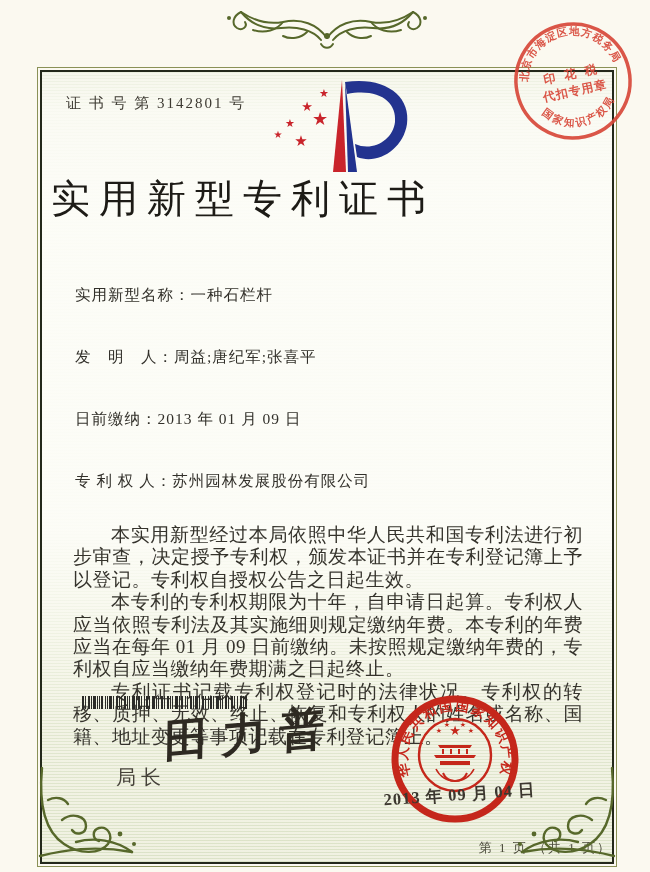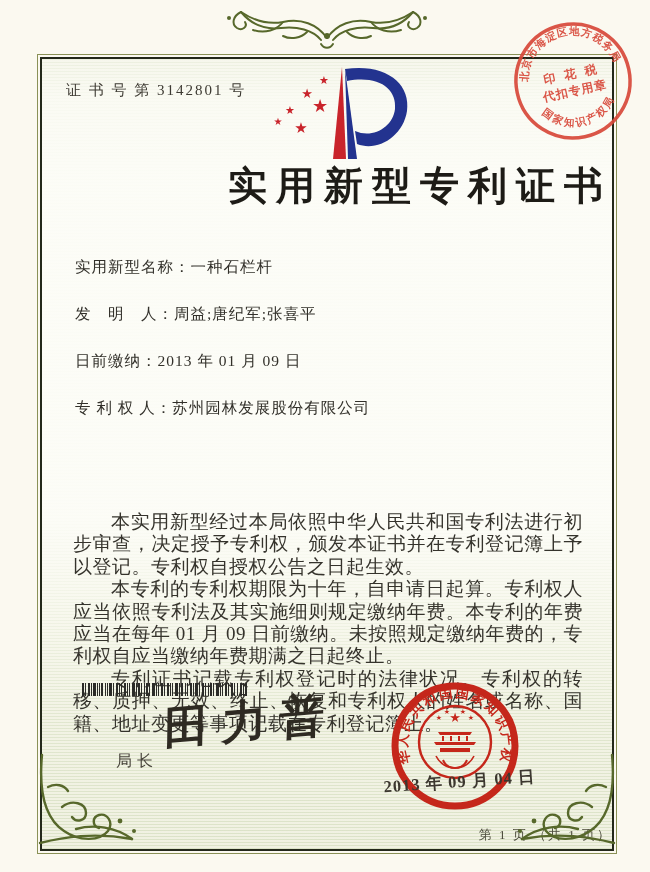--- a/index.html
+++ b/index.html
@@ -3,52 +3,52 @@
 <meta charset="utf-8">
 <style>
   html,body{margin:0;padding:0;background:#e8e6da;}
   .sheet{
     position:relative;width:650px;height:872px;overflow:hidden;
     background:#fbf9f0;
     font-family:"Liberation Serif","DejaVu Serif",serif;
     color:#33312a;
   }
   .frame{
-    position:absolute;left:40px;top:57px;width:570px;height:790px;
+    position:absolute;left:40px;top:70px;width:570px;height:790px;
     border:2px solid #23281a;
     outline:1px solid #8a9156;outline-offset:2px;
     background:#5eead4;
   }
   .texture{position:absolute;inset:0;z-index:0;
     background:repeating-linear-gradient(180deg,#d7dfc2 0 1px,#eff0e0 1px 3px);}
   .whiteout{position:absolute;inset:0;z-index:1;
     background:linear-gradient(180deg,
       rgba(252,252,246,.55) 0%,rgba(252,252,246,.88) 5%,
       rgba(253,253,248,.95) 15%,rgba(253,253,248,.95) 58%,
       rgba(252,252,244,.62) 72%,rgba(250,250,240,.28) 84%,
       rgba(250,250,240,.12) 100%);}
   .frame > .item{position:absolute;z-index:2;}
 
   .cert-no{left:24px;top:22px;font-size:15px;letter-spacing:2px;color:#3d3a32;}
   .logo{left:222px;top:0px;}
-  .title{left:0;top:100px;width:100%;text-align:right;
-    font-size:39px;font-weight:700;letter-spacing:9px;text-indent:9px;color:#1d1b16;}
+  .title{left:0;top:100px;width:100%;text-align:left;
+    font-size:39px;font-weight:400;letter-spacing:9px;text-indent:9px;color:#1d1b16;}
 
   .fields{left:33px;top:198px;right:30px;}
-  .field{height:47px;font-size:15.5px;color:#32302a;white-space:nowrap;}
+  .field{height:47px;font-size:15.5px;color:#32302a;white-space:nowrap;margin-top:15px;}
   .flabel{letter-spacing:1px;}
   .fvalue{letter-spacing:1px;}
 
   .paras{left:31px;right:29px;top:452px;font-size:19px;line-height:22.4px;
     text-align:justify;color:#35332c;}
   .paras p{margin:0;text-indent:2em;letter-spacing:.5px;}
 
   .barcode{left:40px;top:624px;}
 
-  .sig-label{left:74px;top:692px;font-size:16px;letter-spacing:5px;color:#46423a;}
+  .sig-label{left:74px;top:692px;font-size:20px;letter-spacing:5px;color:#46423a;}
   .sig-name{left:122px;top:640px;width:240px;font-size:45px;font-weight:700;
     color:#2e2a22;letter-spacing:13px;white-space:nowrap;
     transform:rotate(-5deg) skewX(-6deg);transform-origin:left center;}
 
   .seal{left:338px;top:612px;}
   .seal-date{left:330px;top:712px;width:175px;text-align:center;font-size:16.5px;
     font-weight:700;letter-spacing:1px;color:#3c372f;transform:rotate(-4deg);z-index:3;}
 
   .footer{left:0;top:767px;width:100%;text-align:right;font-size:13px;
     letter-spacing:2px;color:#4c4c3c;}

